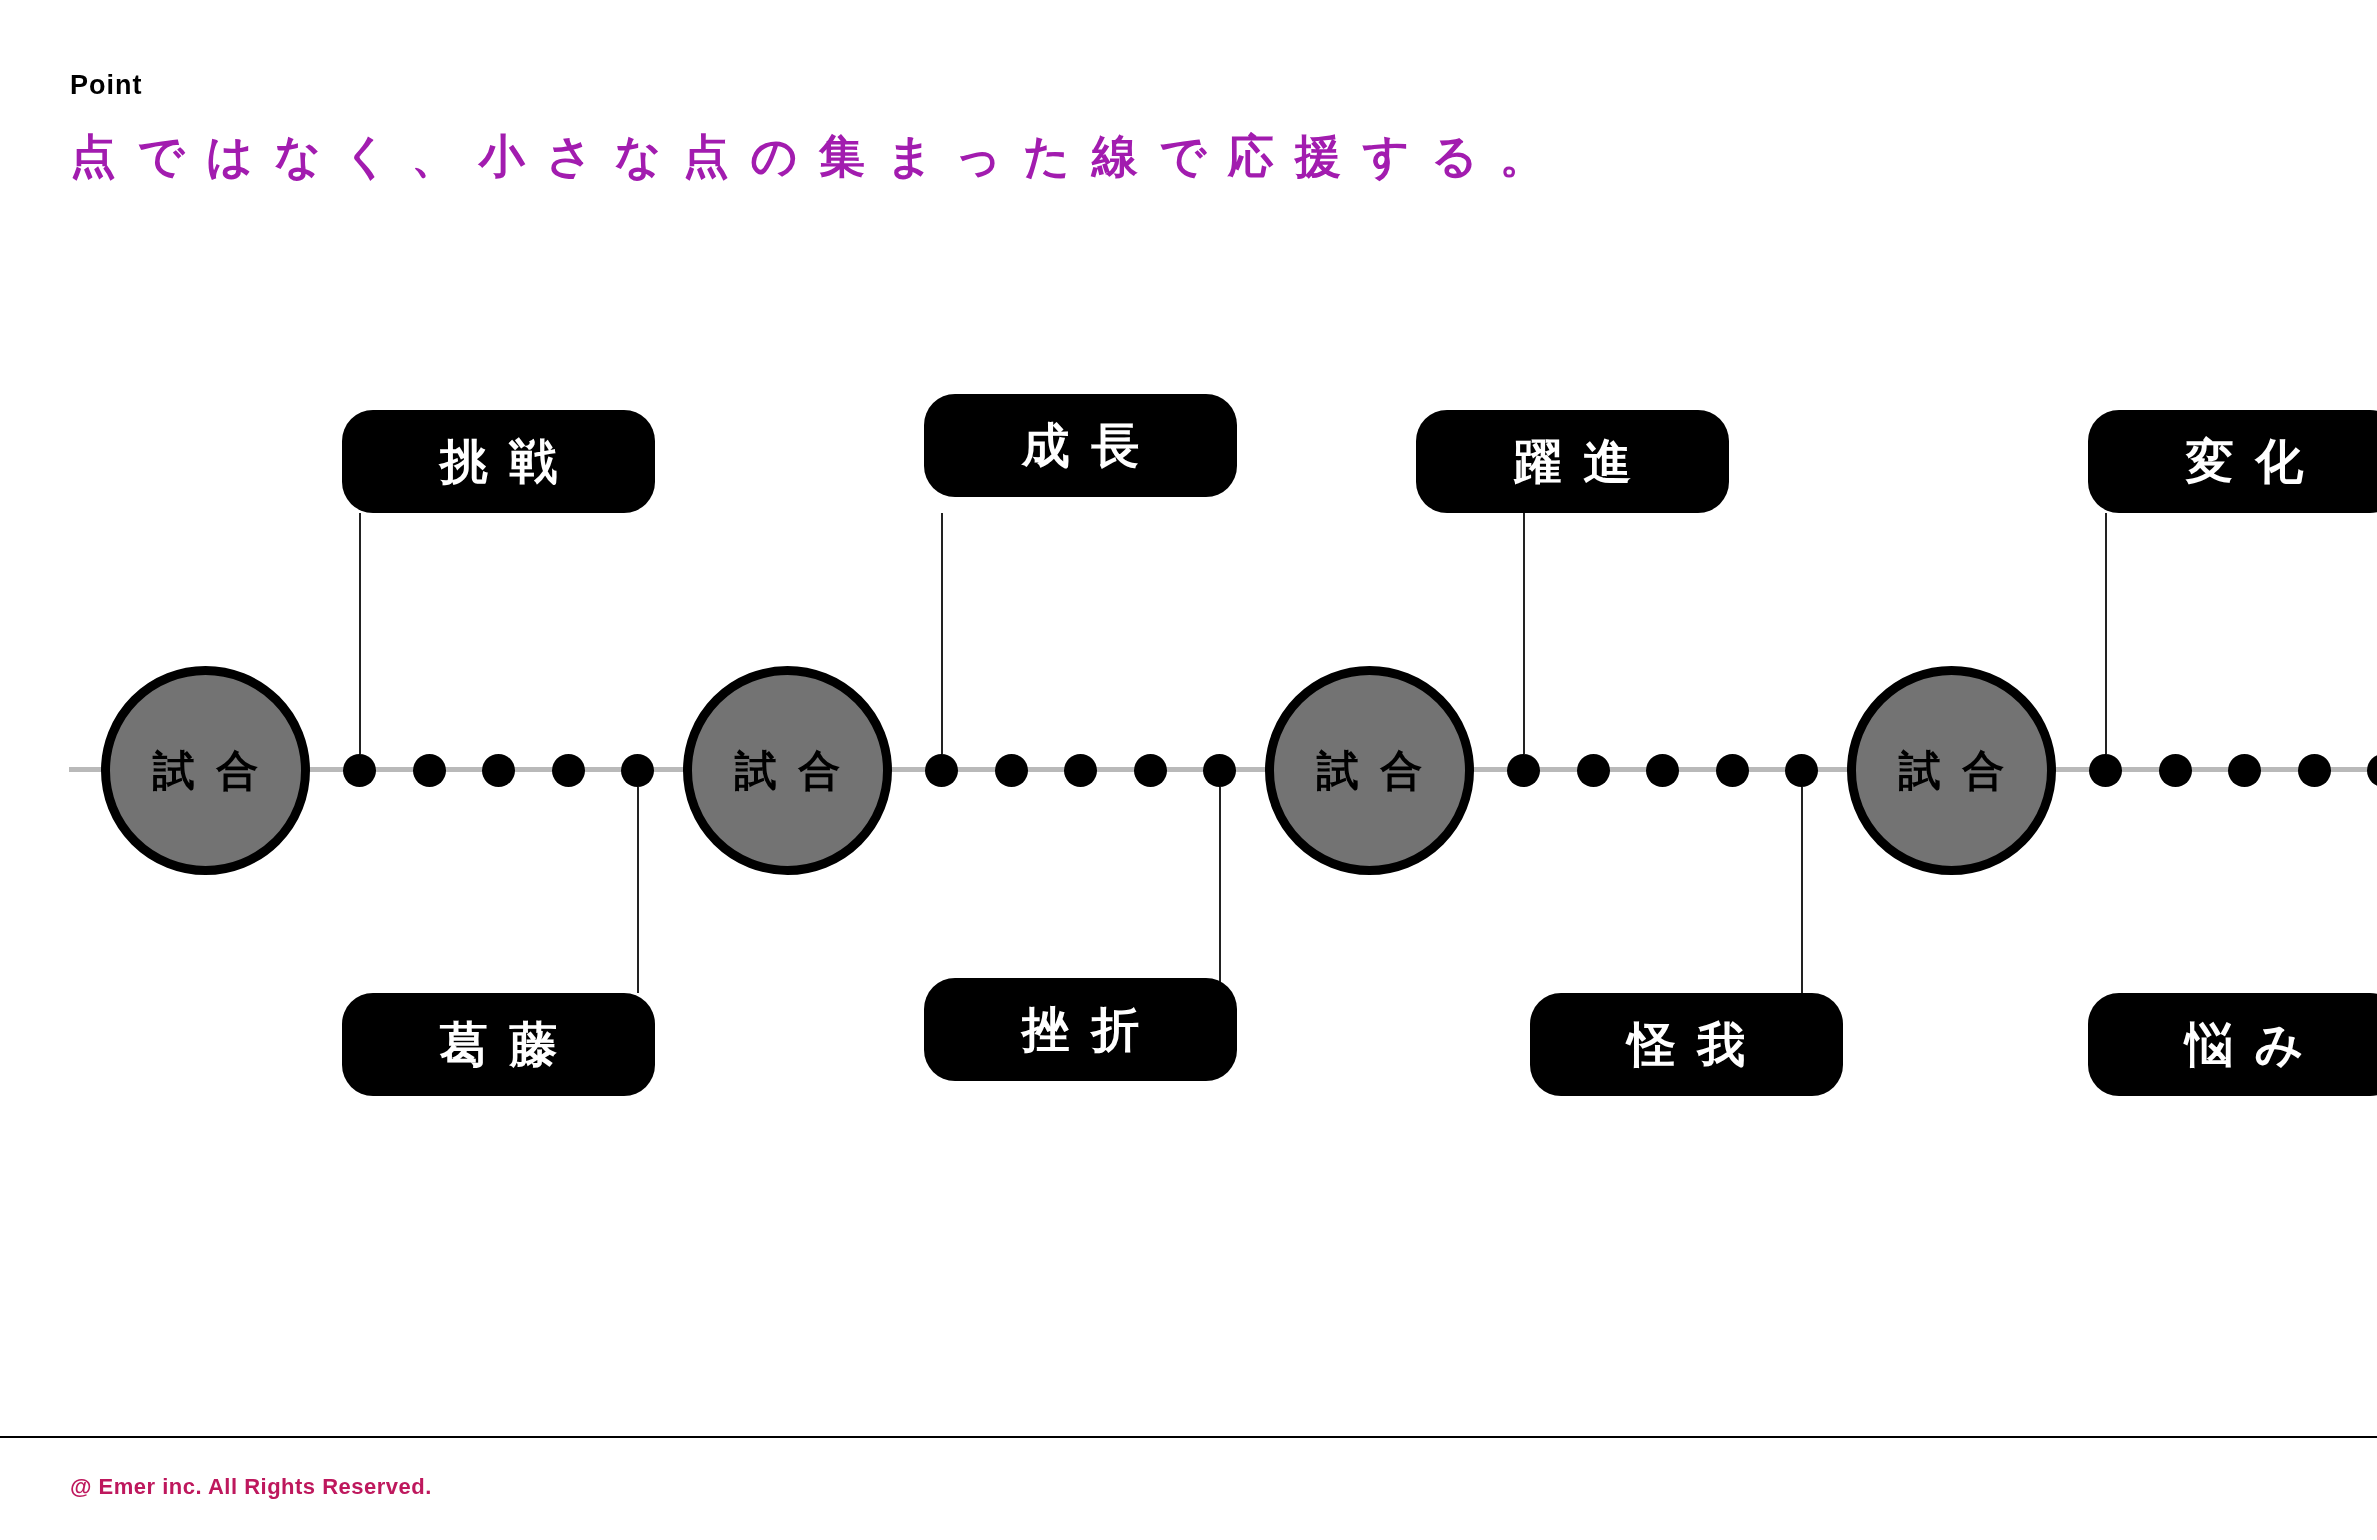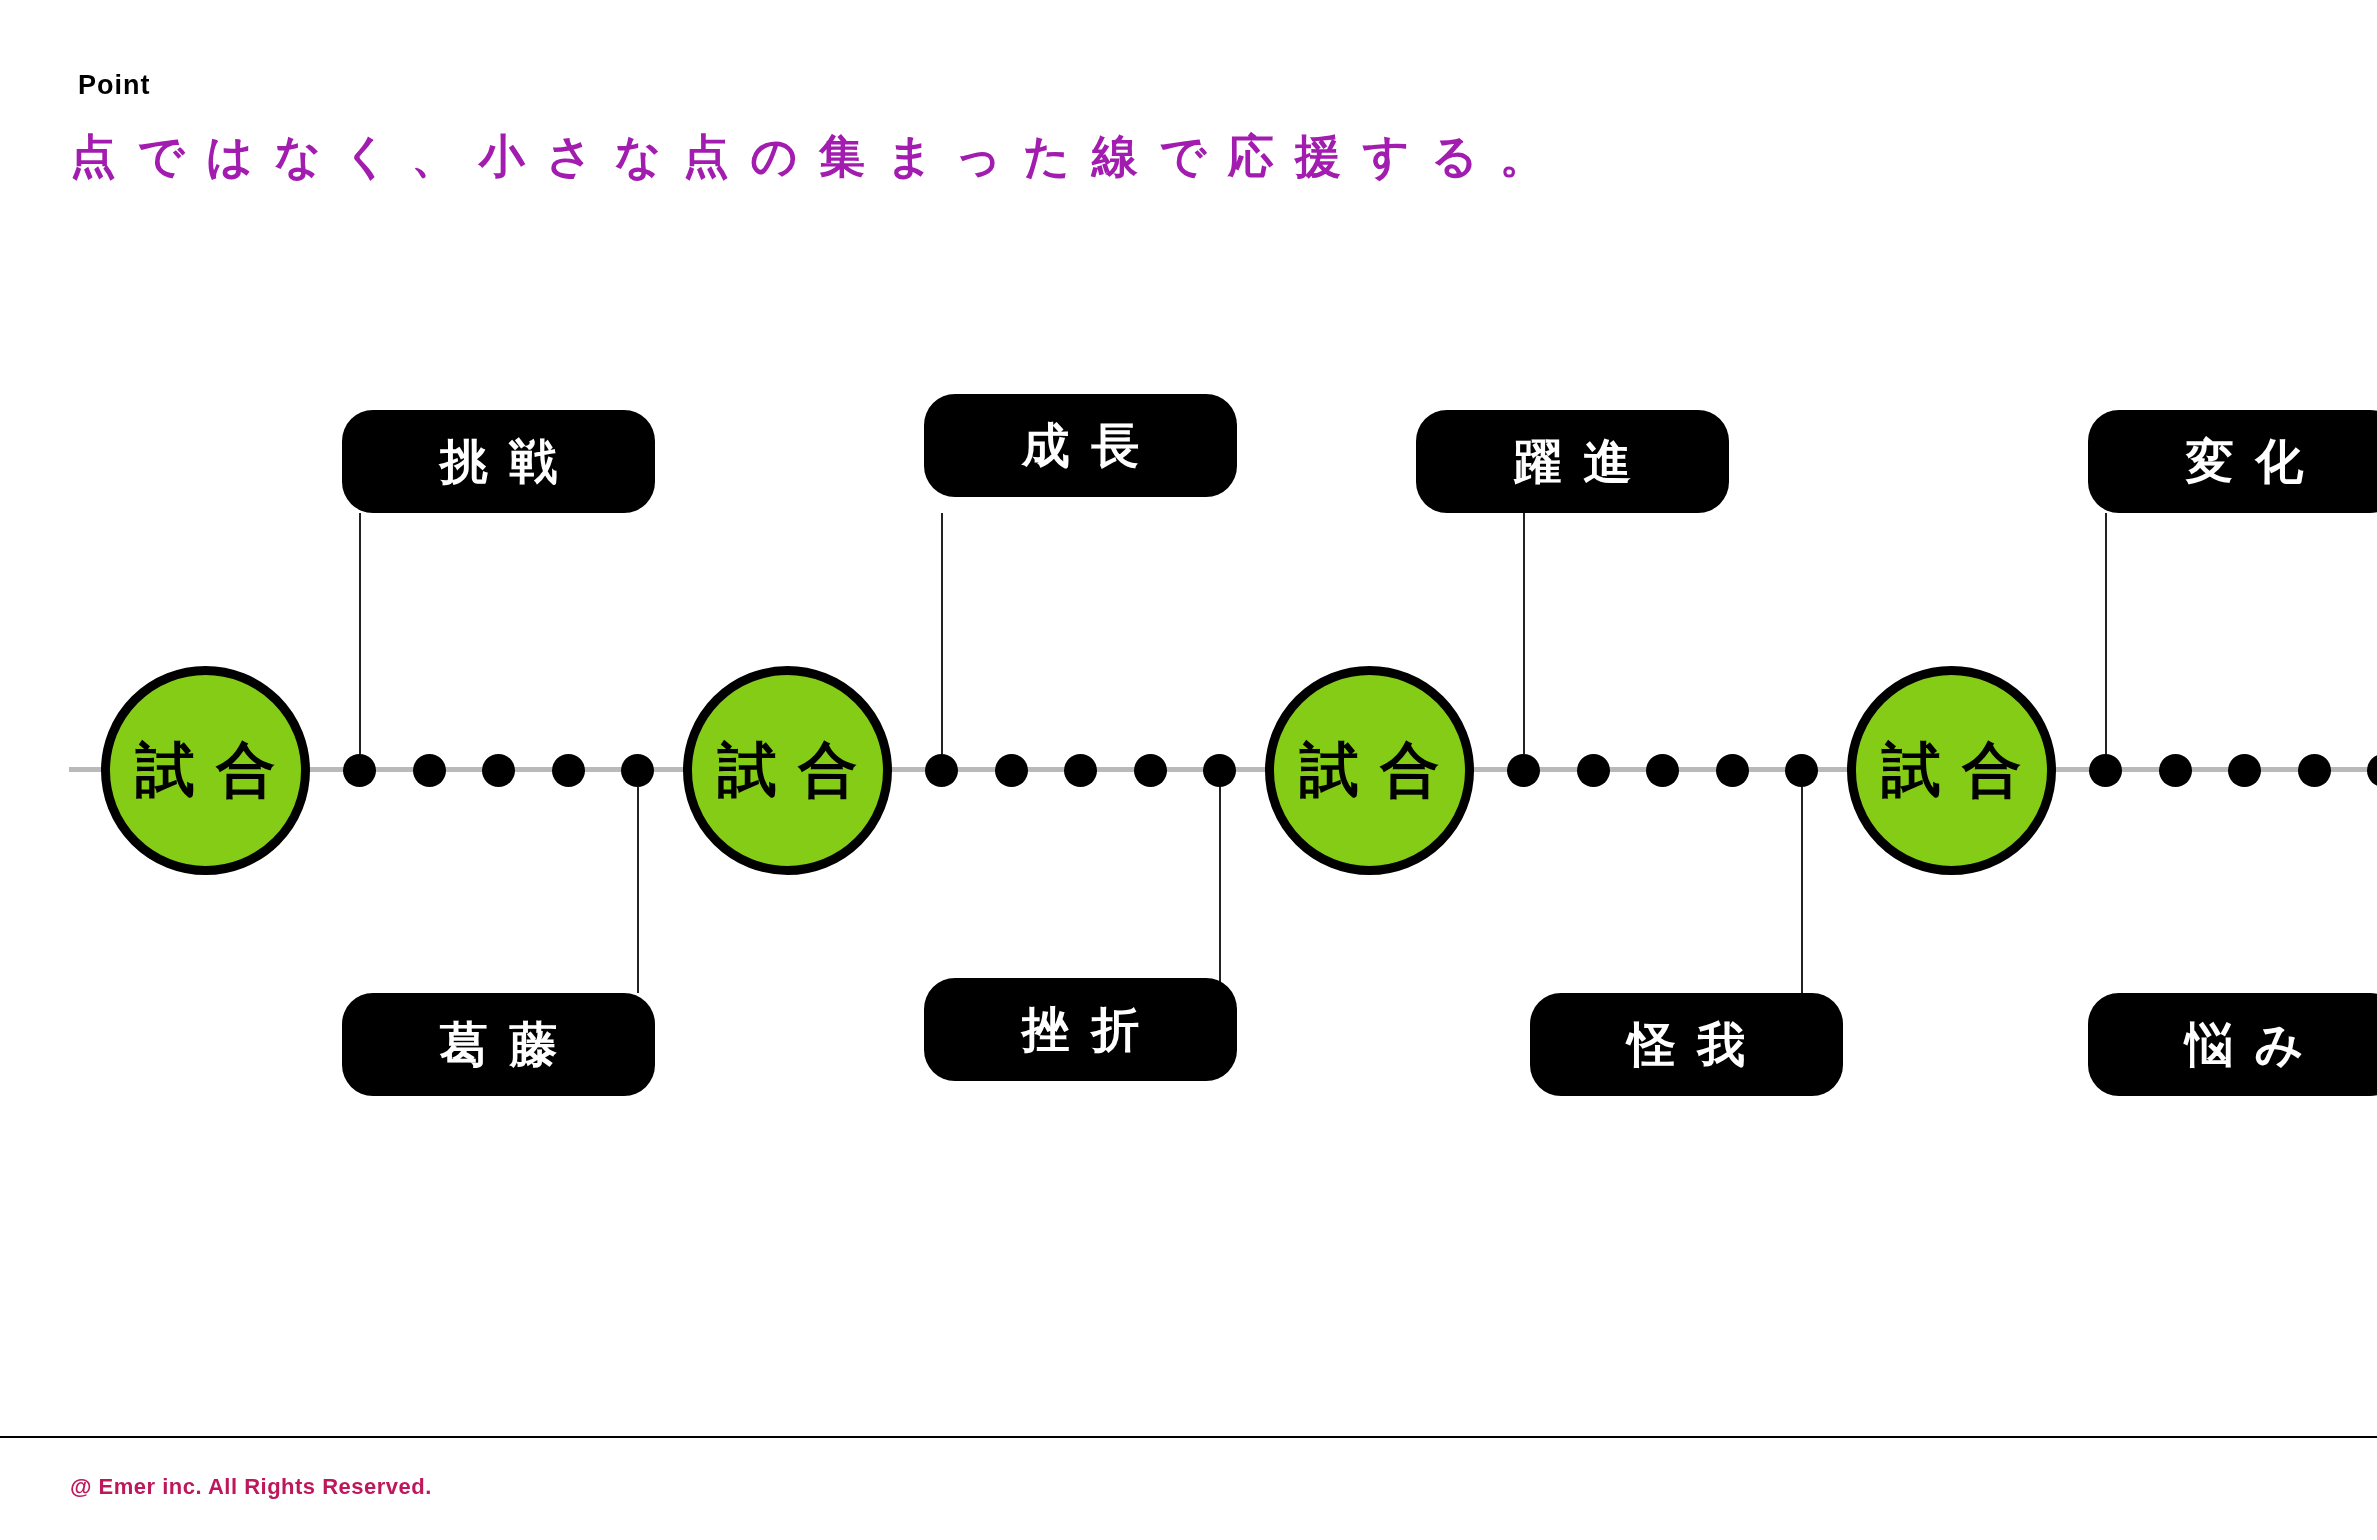--- a/index.html
+++ b/index.html
@@ -17,21 +17,20 @@
   }
   .eyebrow {
     position: absolute;
     left: 70px;
     top: 70px;
     font-size: 27px;
     font-weight: bold;
     letter-spacing: 1px;
     color: #000;
     white-space: nowrap;
-    margin-left: 8px;
   }
   .title {
     position: absolute;
     left: 70px;
     top: 126px;
     margin: 0;
     font-size: 46px;
     font-weight: bold;
     letter-spacing: 21.4px;
     color: #a21caf;
@@ -45,25 +44,25 @@
     height: 4.8px;
     background: var(--axis, #b9b9b9);
   }
   .node {
     position: absolute;
     width: 209px;
     height: 209px;
     box-sizing: border-box;
     border: 9.5px solid var(--node-border, #000);
     border-radius: 50%;
-    background: #84cc16;
+    background: #737373;
     display: flex;
     align-items: center;
     justify-content: center;
-    font-size: 59px;
+    font-size: 42px;
     font-weight: bold;
     letter-spacing: 21.4px;
     padding-left: 21.4px;
     color: #000;
     white-space: nowrap;
   }
   .dot {
     position: absolute;
     width: 33px;
     height: 33px;

